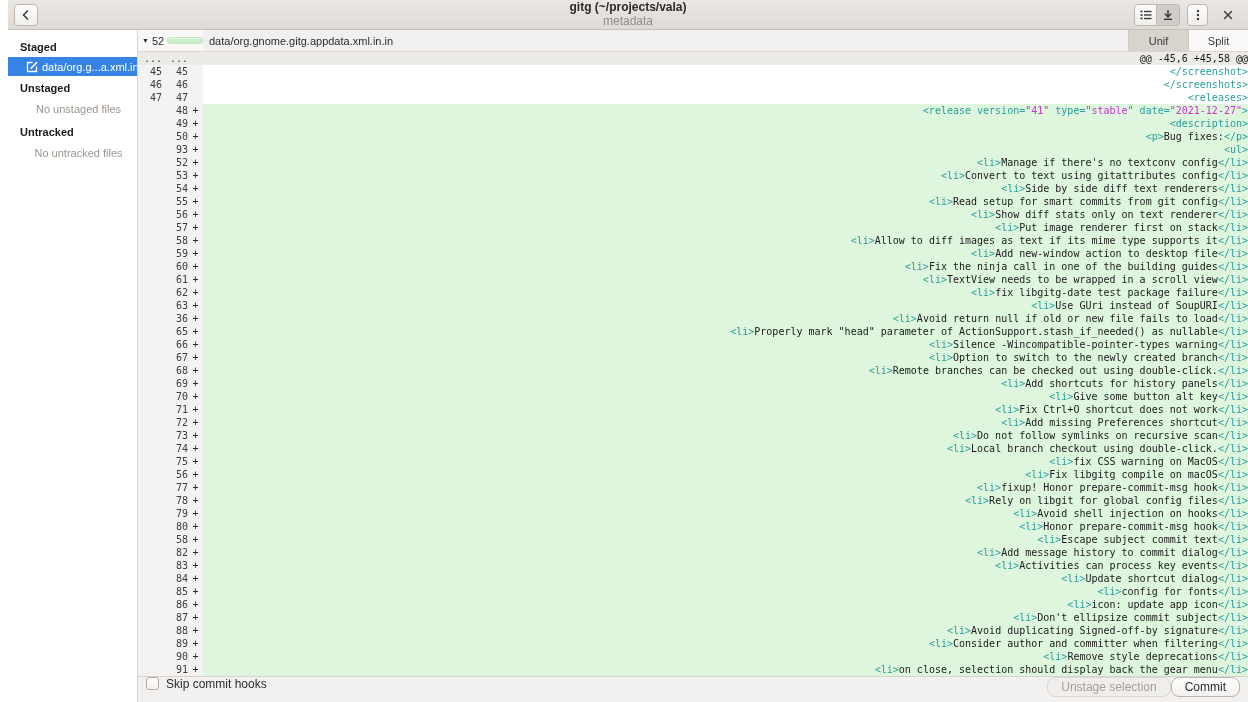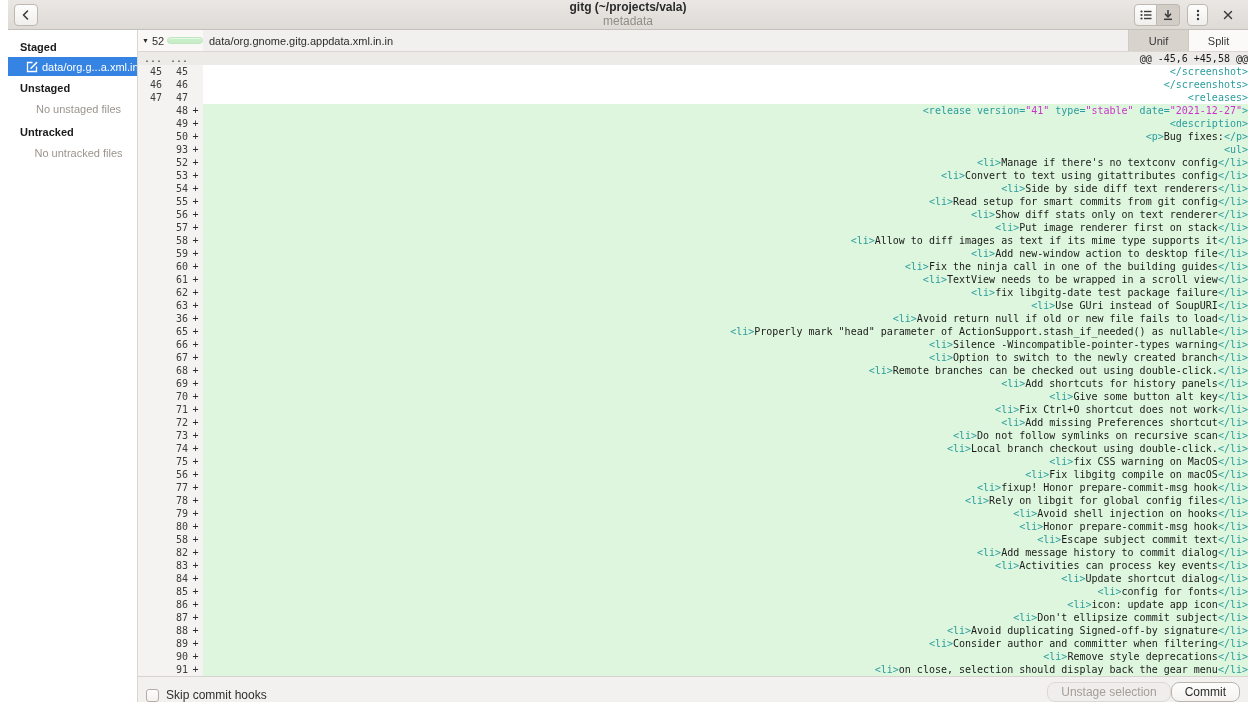--- a/index.html
+++ b/index.html
@@ -63,21 +63,21 @@
   .ln.new { width:26px; }
   .sign { width:15px; flex:0 0 15px; background:#f4f3f1; text-align:center; color:#2d2d2d; }
   .code { flex:1; white-space:pre; padding-left:2px; color:#1a1a1a; min-width:0;text-align:right; }
   .drow.add .code { background:#ddf6dd; }
   .drow.hunk .ln, .drow.hunk .sign, .drow.hunk .code { background:#edebe8; }
   .tag { color:#2a9d9d; }
   .str { color:#cc33cc; }
 
   
   .bottombar { height:26px; flex:0 0 26px; background:#f3f1ef; border-top:1px solid #d8d3ce;
-               display:flex; align-items:flex-end; padding:0 8px; font-size:12px; }
+               display:flex; align-items:flex-start; padding:0 8px; font-size:12px; }
   .checkbox { width:13px; height:13px; border:1px solid #b3ada6; border-radius:3px;
               background:linear-gradient(#fdfdfd,#f3f1ef); cursor:pointer; }
   .cb-label { margin-left:7px; color:#2d2d2d; }
   .bb-spacer { flex:1; }
   .bb-btn { height:20px; border-radius:8px; font-size:12px; padding:0 13px;
             font-family:"Liberation Sans",sans-serif; }
   .bb-btn.disabled { background:#f0eeec; border:1px solid #ddd8d3; color:#a49e97; cursor:default; }
   .bb-btn.primary { background:linear-gradient(#fdfdfc,#f4f2f0); border:1px solid #bcb5ae;
                     color:#2d2d2d; cursor:pointer; }
   svg { display:block; }

